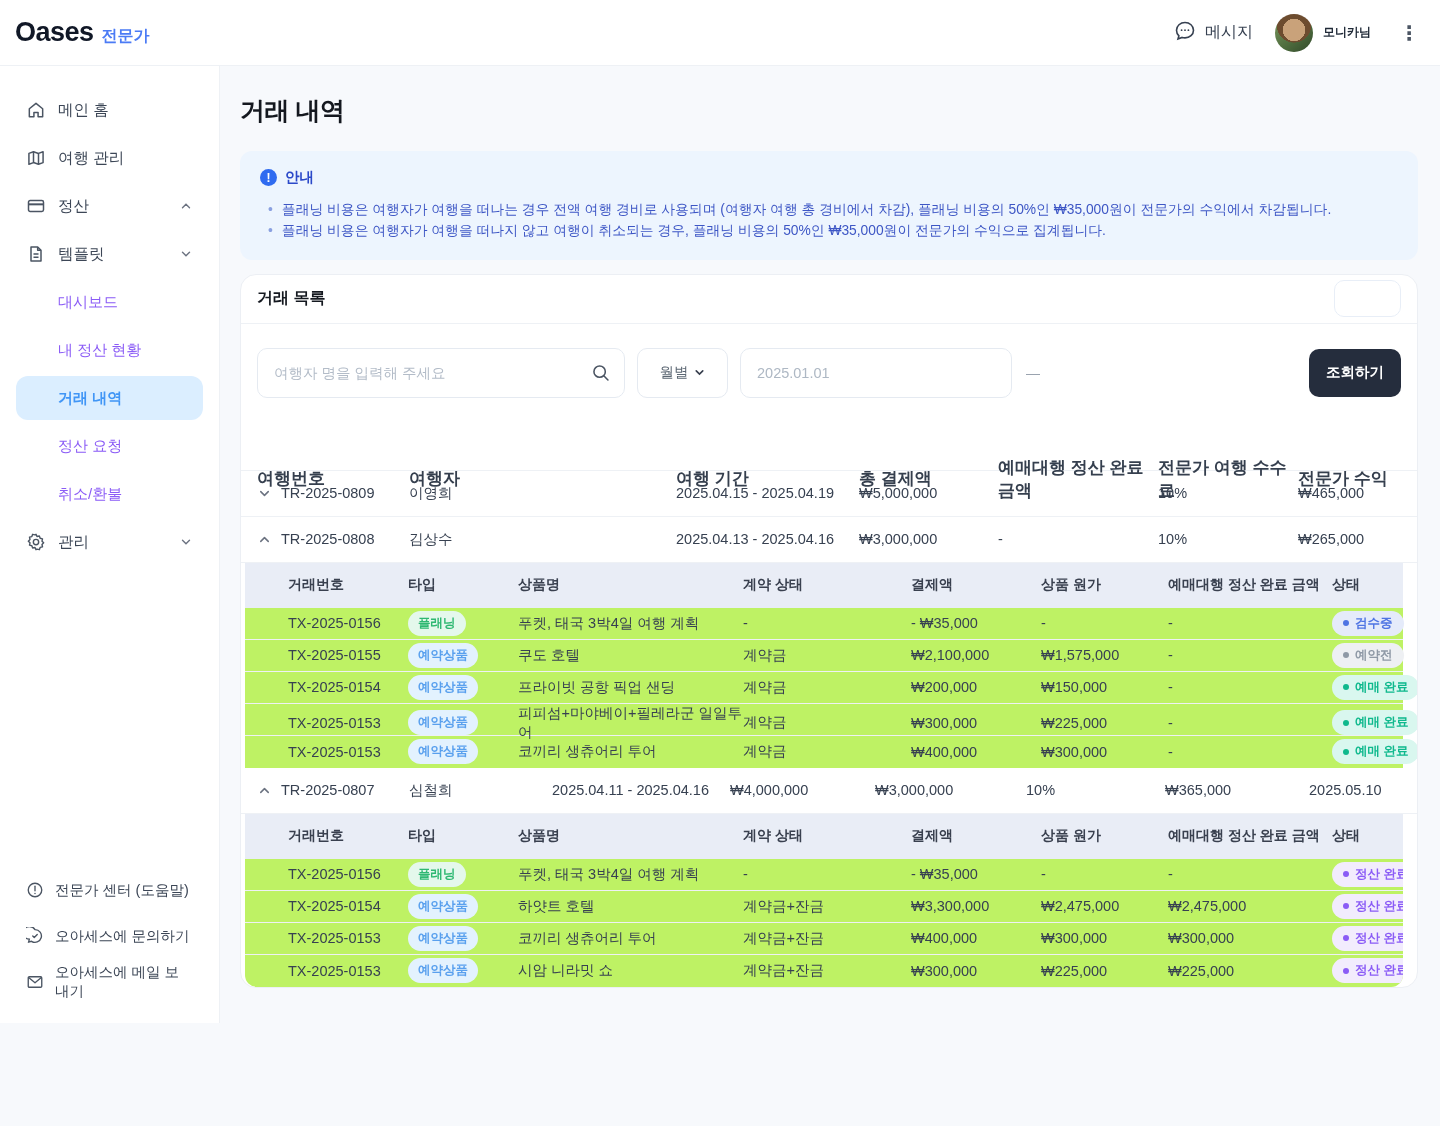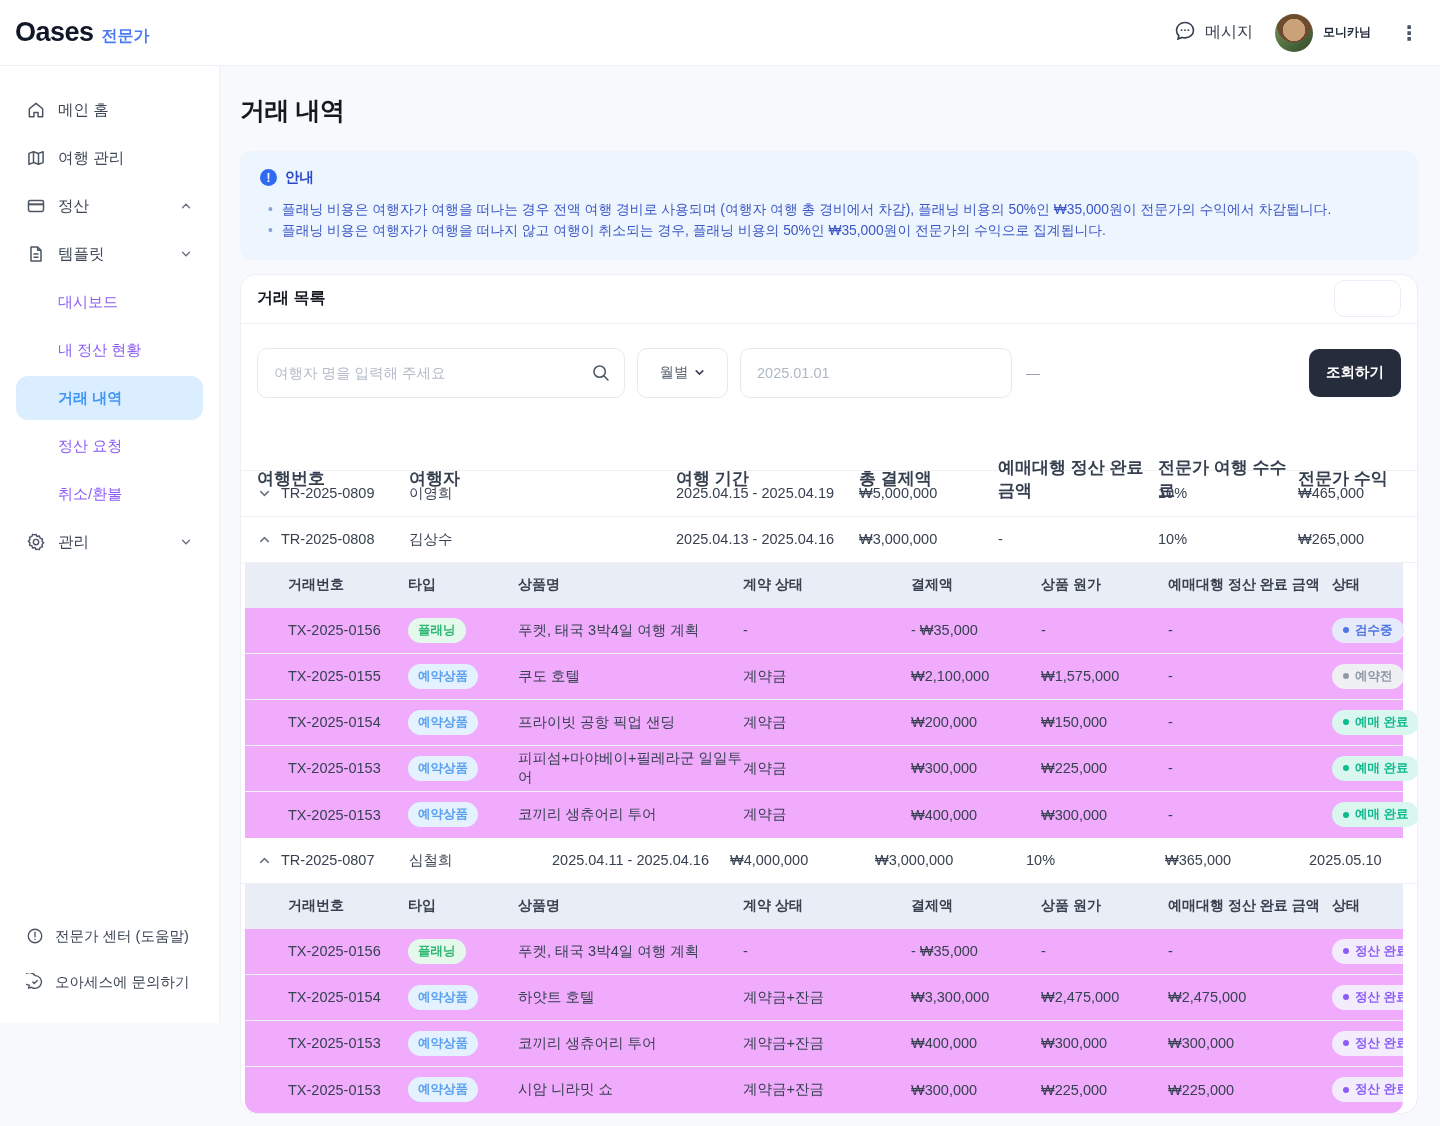--- a/index.html
+++ b/index.html
@@ -133,22 +133,22 @@
   
   .subtable { margin:0 14px 0 4px; background:#fff; }
   .subtable.last { border-radius:0 0 12px 12px; overflow:hidden; }
   .sub-head {
     display:grid; grid-template-columns:120px 110px 225px 168px 130px 127px 164px 1fr;
     padding:0 16px 0 43px; height:45px; align-items:center; background:#e9edf6;
   }
   .sub-head .th { font-size:14px; font-weight:700; color:#39404f; }
   .sub-row {
     display:grid; grid-template-columns:120px 110px 225px 168px 130px 127px 164px 1fr;
-    padding:0 16px 0 43px; height:46px; align-items:center; border-bottom:1px solid #eef1f5;
-    font-size:14.5px; color:#374151; background:#f0abfc;
+    padding:0 16px 0 43px; height:32px; align-items:center; border-bottom:1px solid #eef1f5;
+    font-size:14.5px; color:#374151; background:#bef264;
   }
   .sub-row:last-child { border-bottom:none; }
 
   .tag {
     display:inline-block; padding:4px 10px; border-radius:999px; font-size:12.5px; font-weight:600;
   }
   .tag--planning { background:#e4f8ec; color:#2eb872; }
   .tag--reserve  { background:#e3f2fe; color:#59a0ee; }
 
   .st {
@@ -278,20 +278,29 @@
     <span>전문가 센터 (도움말)</span>
   </div>
   <div class="side-foot">
     <span class="sicon">
       <svg width="18" height="18" viewBox="0 0 24 24" fill="none" stroke="currentColor" stroke-width="1.8">
           <path d="M12 3.5a8.5 8.5 0 1 0-7.6 12.8L3.5 20l3.9-.9A8.5 8.5 0 1 0 12 3.5z"></path>
           <path d="m9 12 2 2 4-4" stroke-linecap="round" stroke-linejoin="round"></path>
         </svg>
     </span>
     <span>오아세스에 문의하기</span>
+  </div>
+  <div class="side-foot">
+    <span class="sicon">
+      <svg width="18" height="18" viewBox="0 0 24 24" fill="none" stroke="currentColor" stroke-width="1.8" stroke-linejoin="round">
+          <rect x="3" y="5" width="18" height="14" rx="1.5"></rect>
+          <path d="m3.5 6 8.5 7 8.5-7"></path>
+        </svg>
+    </span>
+    <span>오아세스에 메일 보내기</span>
   </div>
 </nav>
 
 <main class="main">
   <h1 class="page-title">거래 내역</h1>
 
   <section class="notice">
     <div class="notice-head">
       <span class="notice-bang">!</span>
       <span class="notice-title">안내</span>

